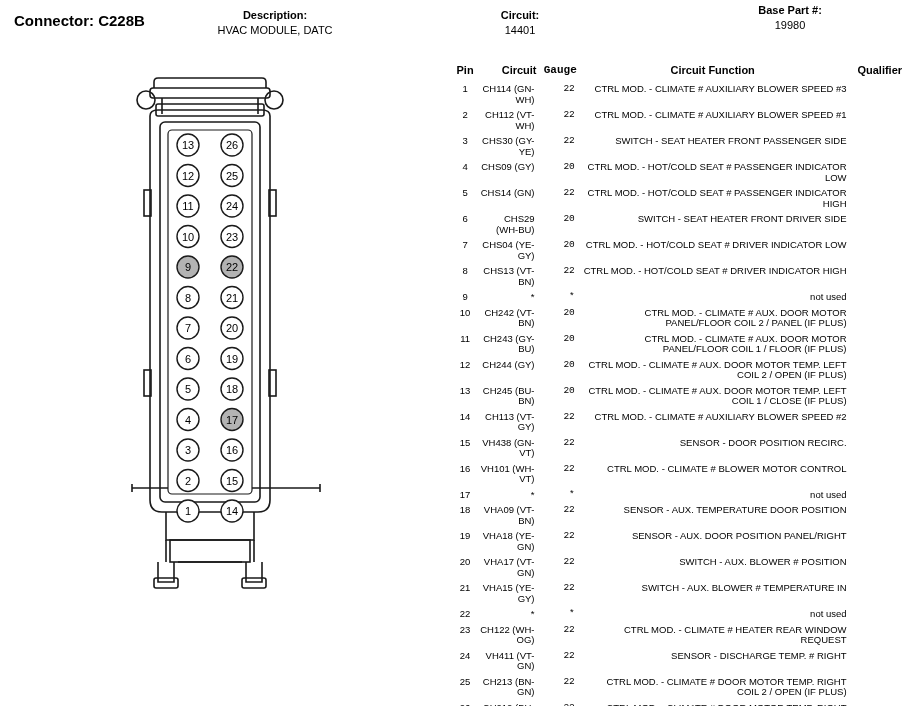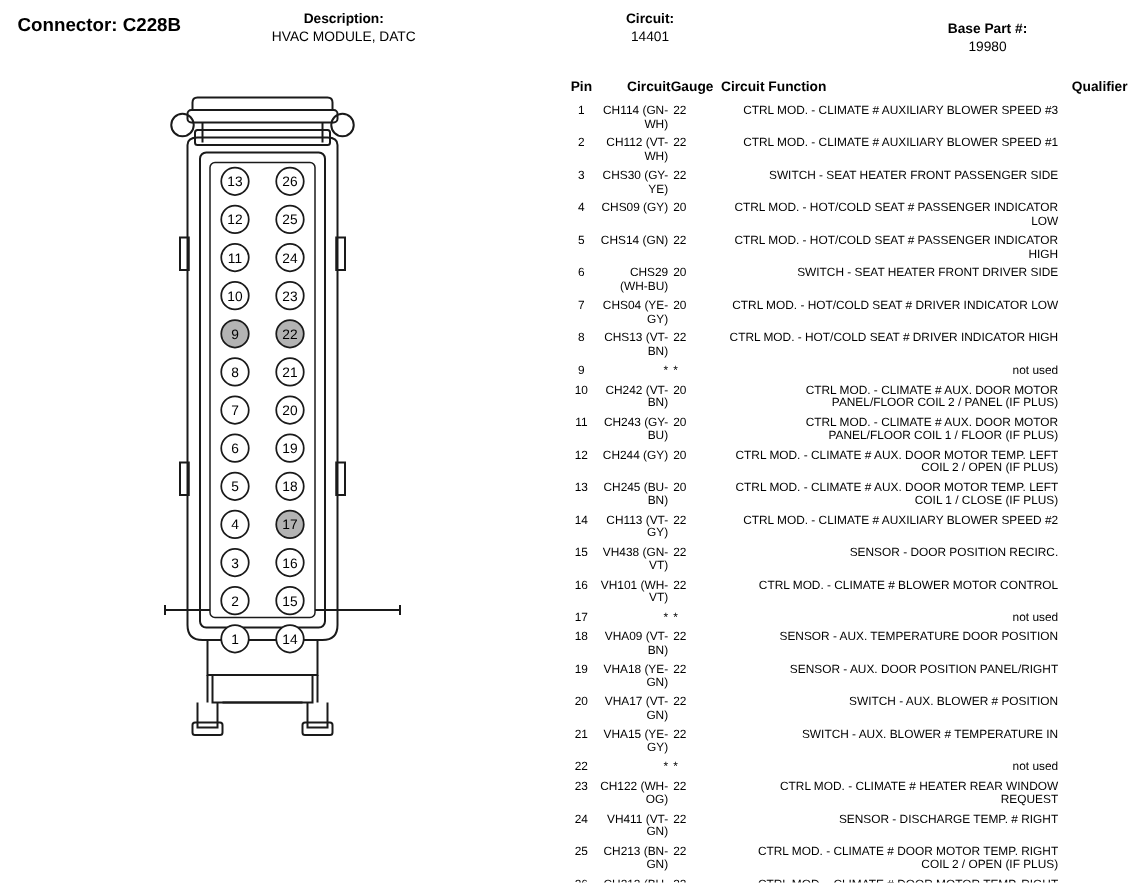--- a/index.html
+++ b/index.html
@@ -37,21 +37,21 @@
     font-weight: bold;
     display: block;
     line-height: 15px;
   }
   .hdr-block .val {
     display: block;
     line-height: 15px;
   }
   #blk-desc { left: 180px; top: 8px; width: 190px; }
   #blk-harn { left: 440px; top: 8px; width: 160px; }
-  #blk-base { left: 700px; top: 16px; width: 180px; }
+  #blk-base { left: 700px; top: 3px; width: 180px; }
 
   
   .diagram {
     position: absolute;
     left: 110px;
     top: 70px;
     width: 330px;
     height: 520px;
   }
   .diagram svg { display: block; }
@@ -75,24 +75,24 @@
     padding: 0 0 6px 0;
     vertical-align: bottom;
   }
   table.pintbl td {
     vertical-align: top;
     padding: 2px 2px 3px 2px;
     line-height: 10.5px;
   }
   .c-pin   { width: 26px;  text-align: center; }
   .c-circ  { width: 58px;  text-align: right; }
-  .c-gauge { width: 40px;  text-align: left; }
+  .c-gauge { width: 40px;  text-align: right; font-family: Liberation Mono, monospace; }
   .c-func  { width: 270px; text-align: right; padding-left: 6px !important; }
   .c-qual  { width: 62px;  text-align: center; margin-top: 20px; }
-  th.c-func { text-align: left; padding-left: 0 !important; }
+  th.c-func { text-align: center; padding-left: 0 !important; }
 </style>
 </head>
 <body>
 
 <div class="hdr">
   <div class="hdr-connector">Connector: C228B</div>
 
   <div class="hdr-block" id="blk-desc">
     <span class="lbl">Description:</span>
     <span class="val">HVAC MODULE, DATC</span>

